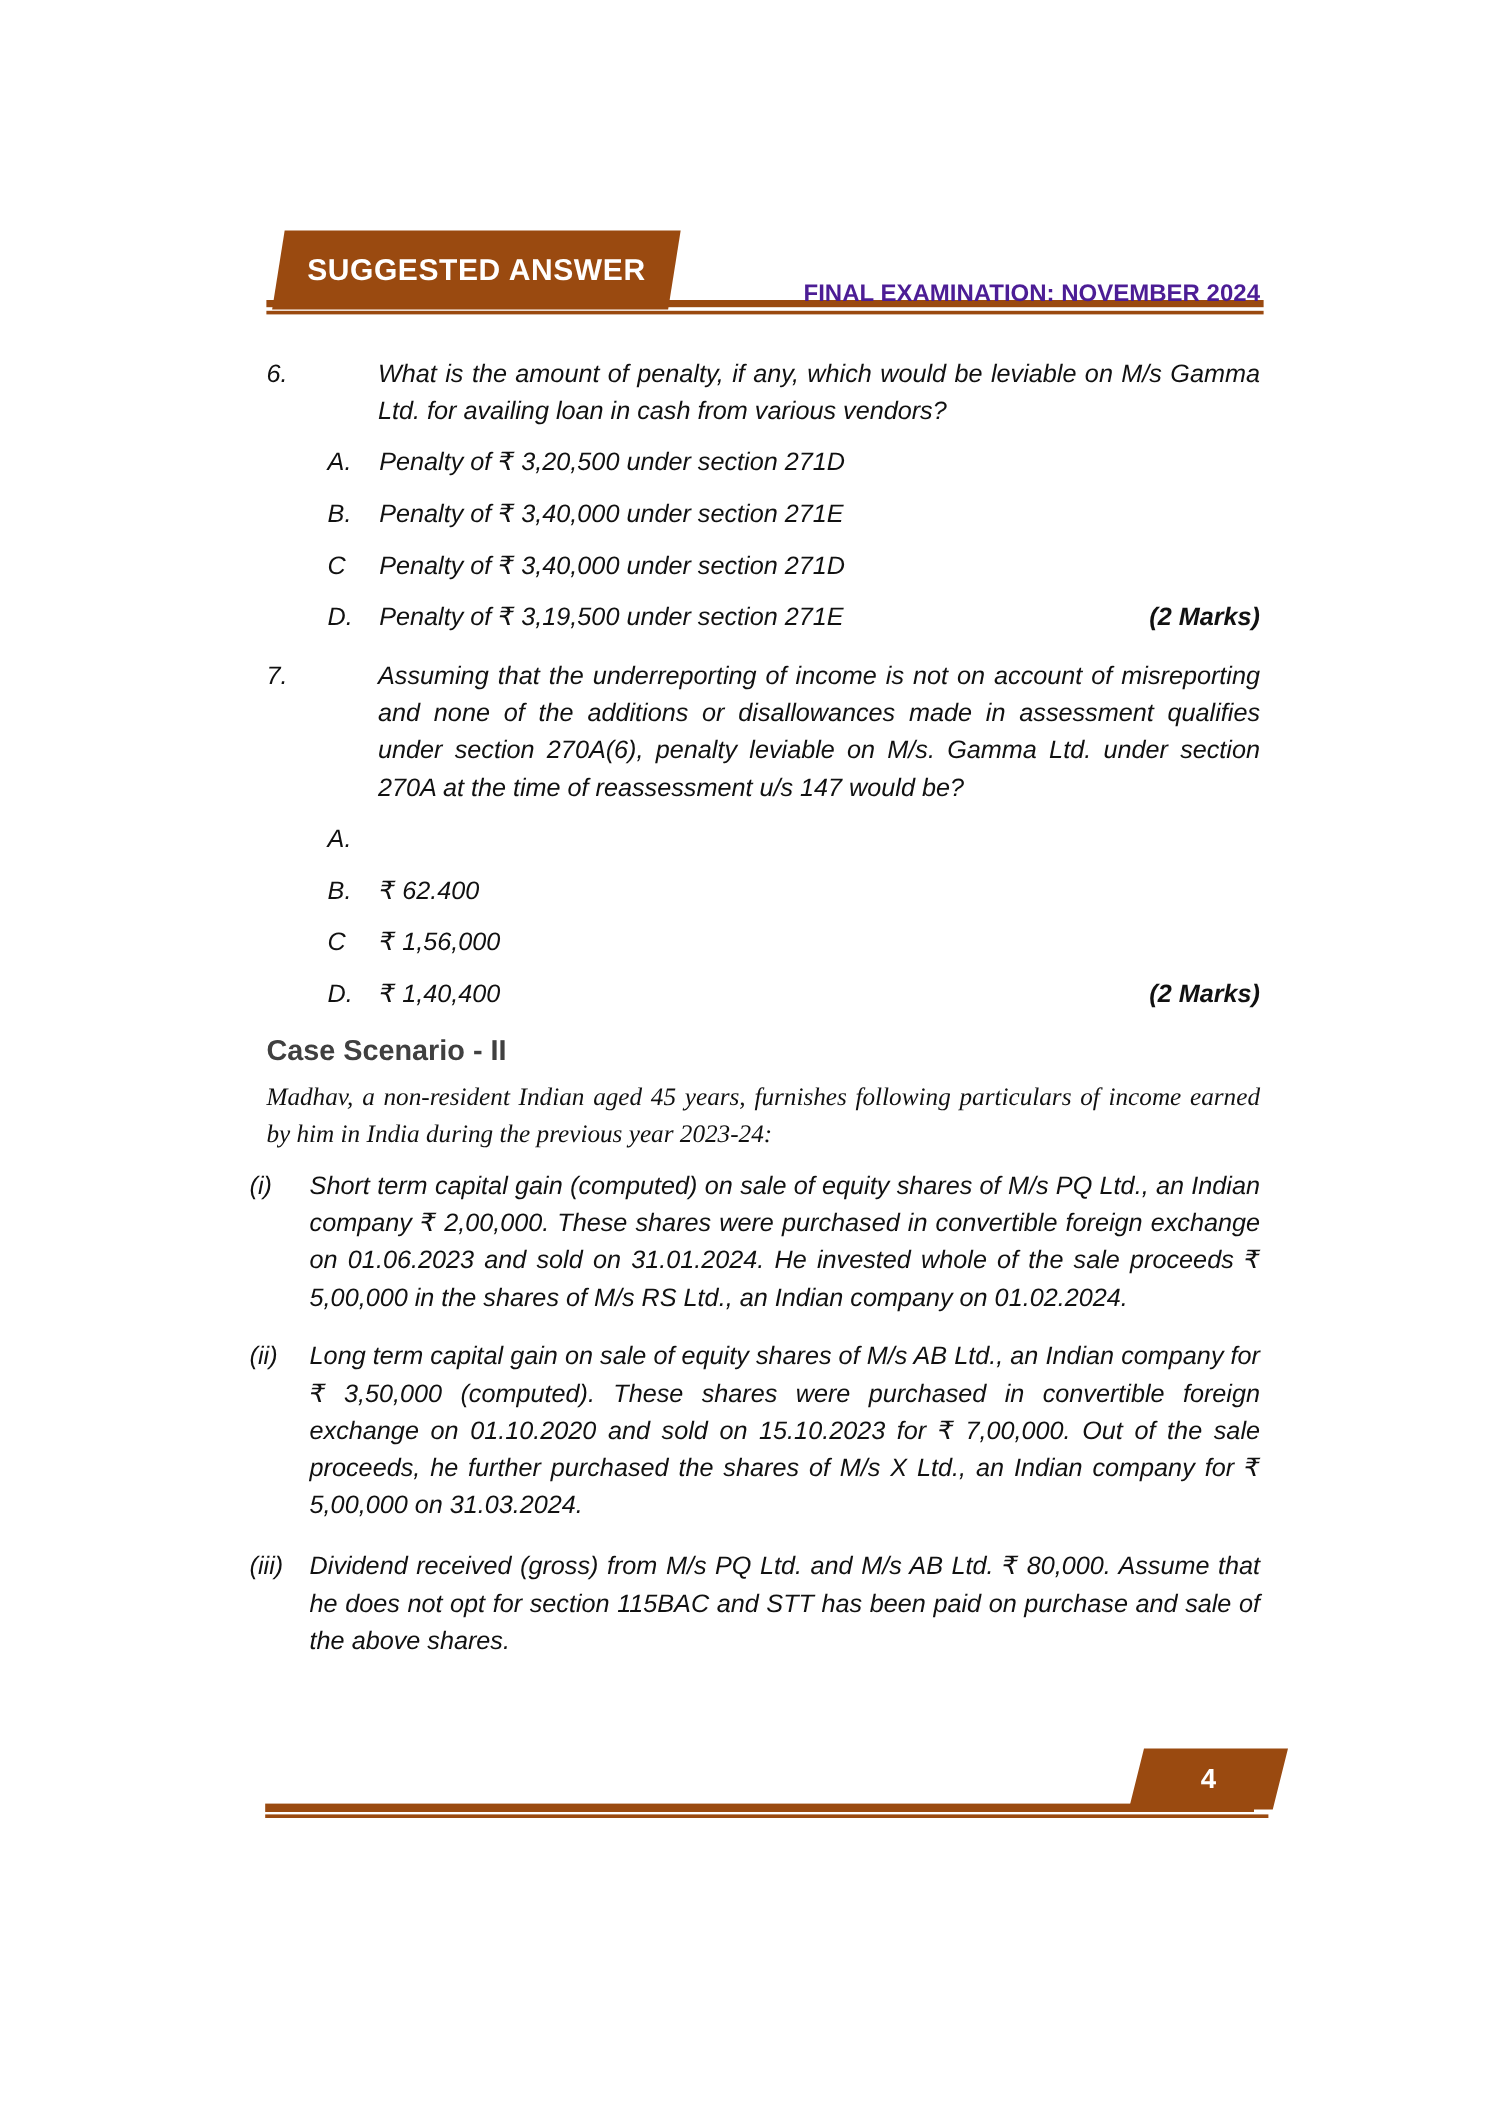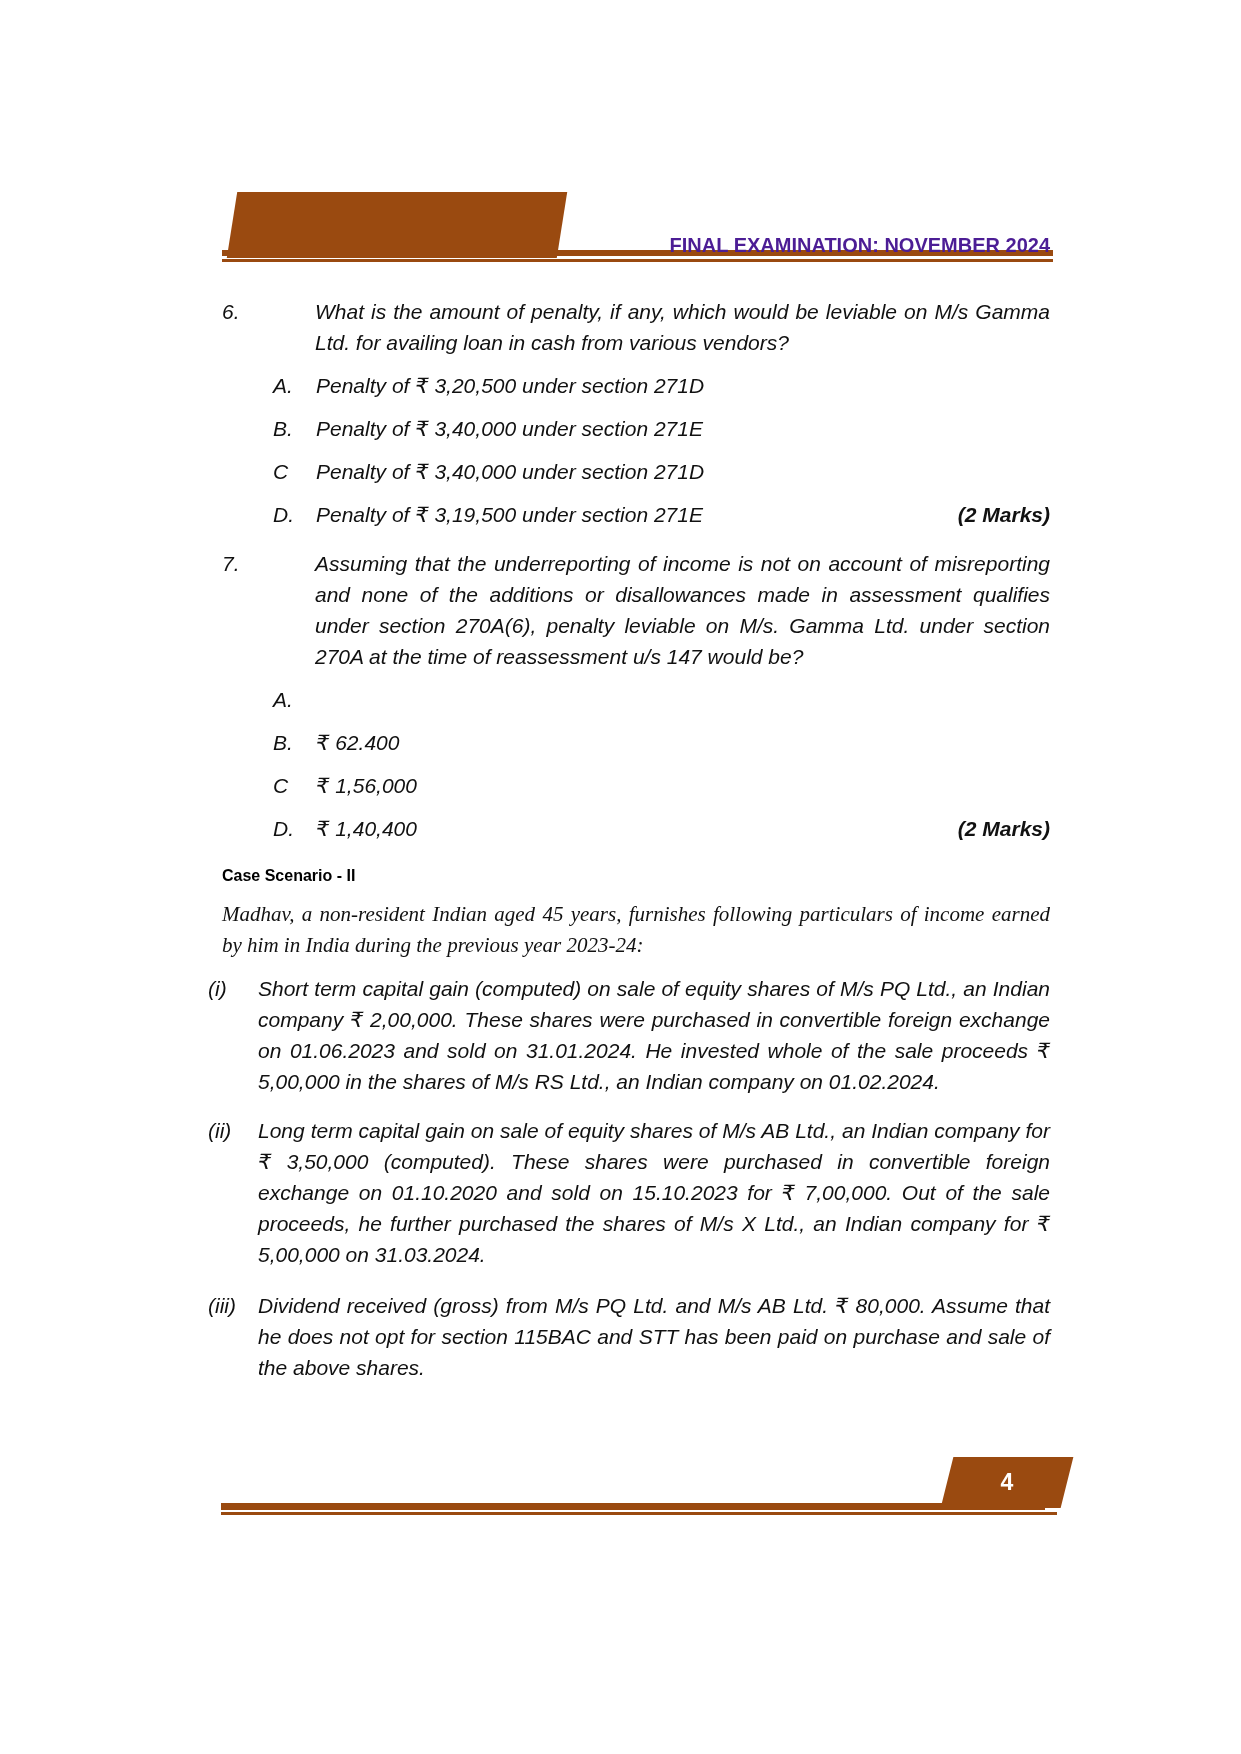--- a/index.html
+++ b/index.html
@@ -32,21 +32,21 @@
   .question { display:grid; grid-template-columns:51px 1fr; }
   .q7 { margin-top:18px; }
   .q-number { text-align:left; }
   .q-text { text-align:justify;margin-left:42px; }
 
   .option-row { display:grid; grid-template-columns:43px 1fr 140px; margin-left:51px; margin-top:12px; }
   .opt-letter { }
   .opt-text { }
   .marks { font-weight:bold; text-align:right; white-space:nowrap; }
 
-  .case-heading { font-style:normal; font-weight:bold; font-size:16px; margin-top:16px; line-height:31px; color:#000000; }
+  .case-heading { font-style:normal; font-weight:bold; font-size:24px; margin-top:16px; line-height:31px; color:#404040; }
   .case-intro { margin-top:8px; text-align:justify;font-family:Liberation Serif, serif; }
 
   .case-item { display:grid; grid-template-columns:50px 1fr; margin-left:-14px; width:842px; }
   .item-i   { margin-top:12px; }
   .item-ii  { margin-top:18px; }
   .item-iii { margin-top:20px; }
   .item-marker { }
   .item-text { text-align:justify; }
 
   
@@ -63,20 +63,21 @@
   }
 </style>
 </head>
 <body>
 
 <div class="page">
 
   <div class="header-rule-thick"></div>
   <div class="header-rule-thin"></div>
   <div class="banner-bg"></div>
+  <div class="banner-text">SUGGESTED ANSWER</div>
   <div class="exam-title">FINAL EXAMINATION: NOVEMBER 2024</div>
 
   <div class="content">
 
     <div class="question">
       <div class="q-number">6.</div>
       <div class="q-text">What is the amount of penalty, if any, which would be leviable on M/s Gamma Ltd. for availing loan in cash from various vendors?</div>
     </div>
     <div class="option-row">
       <div class="opt-letter">A.</div>

